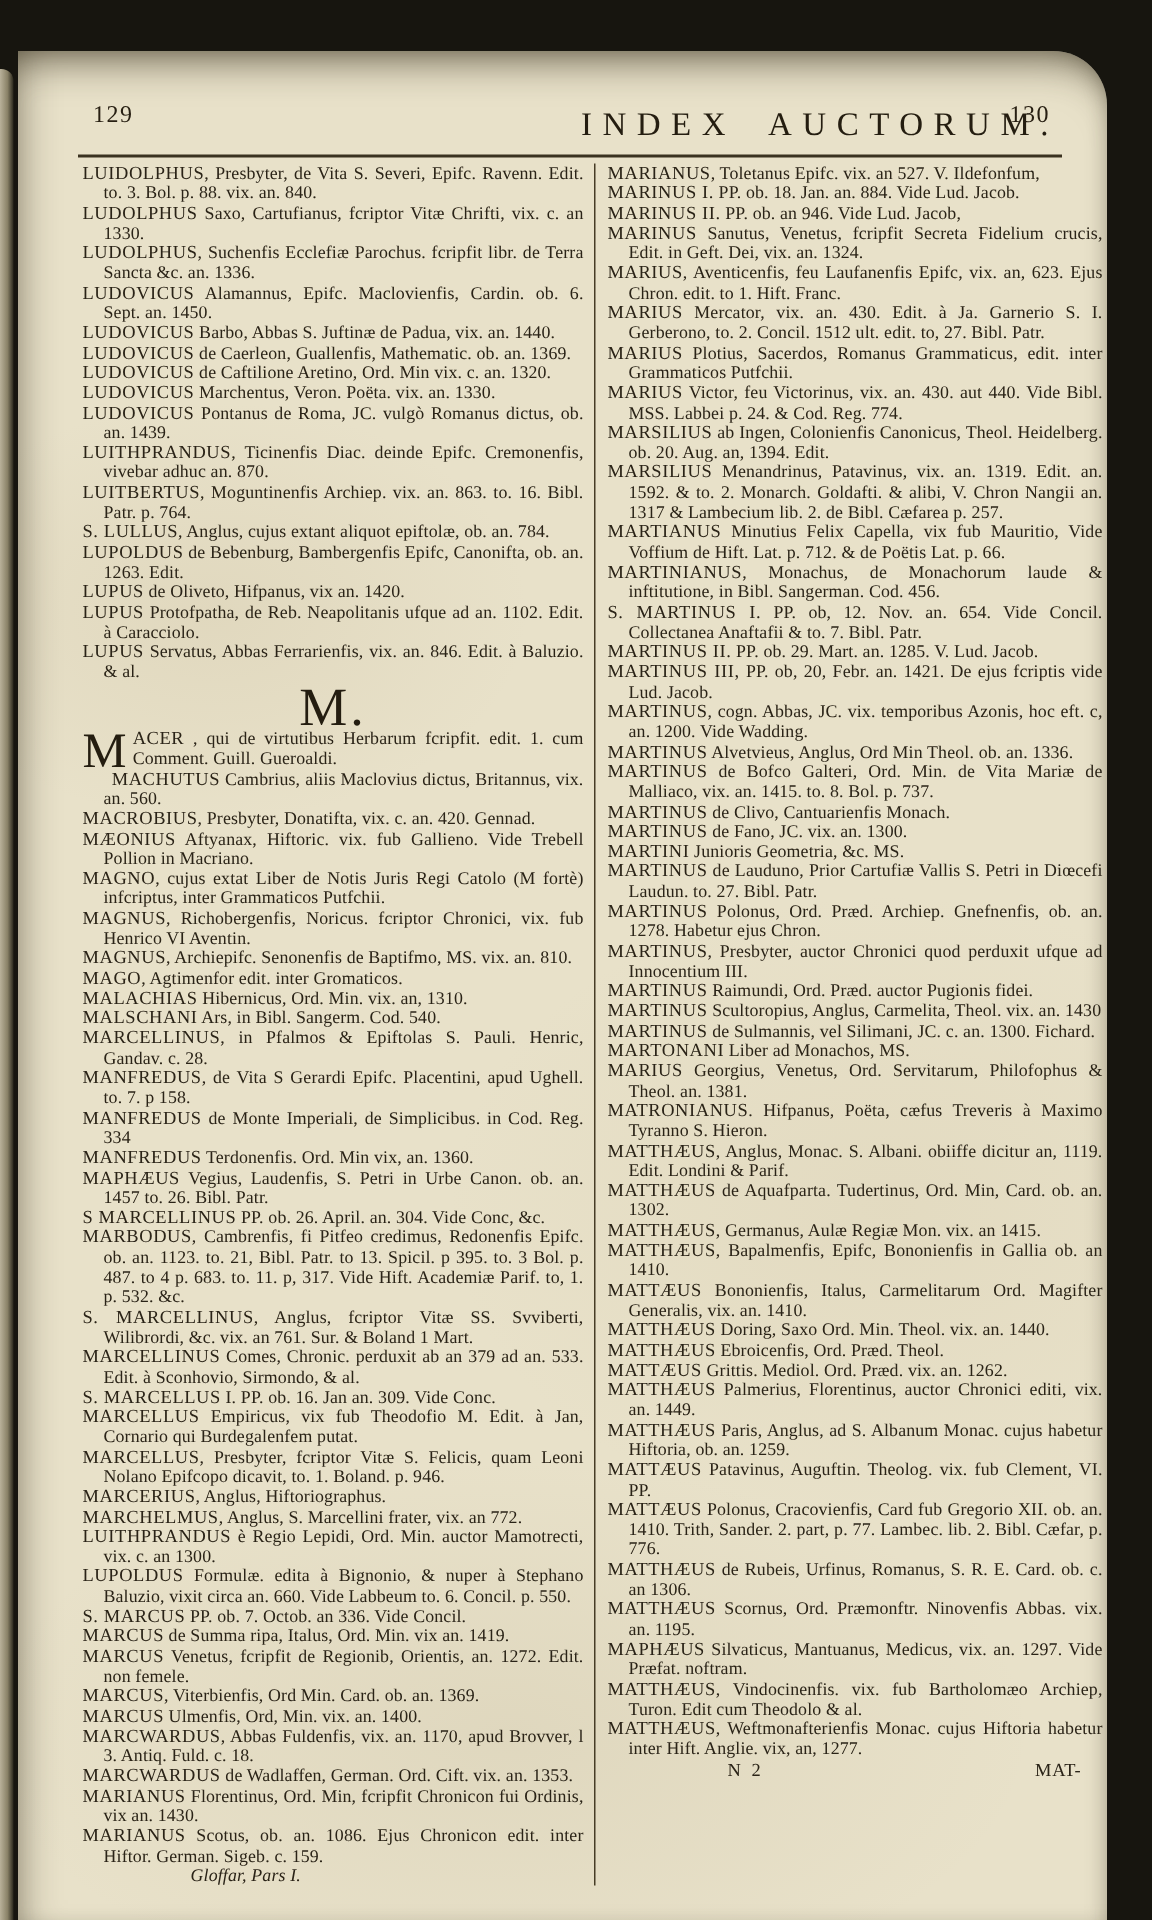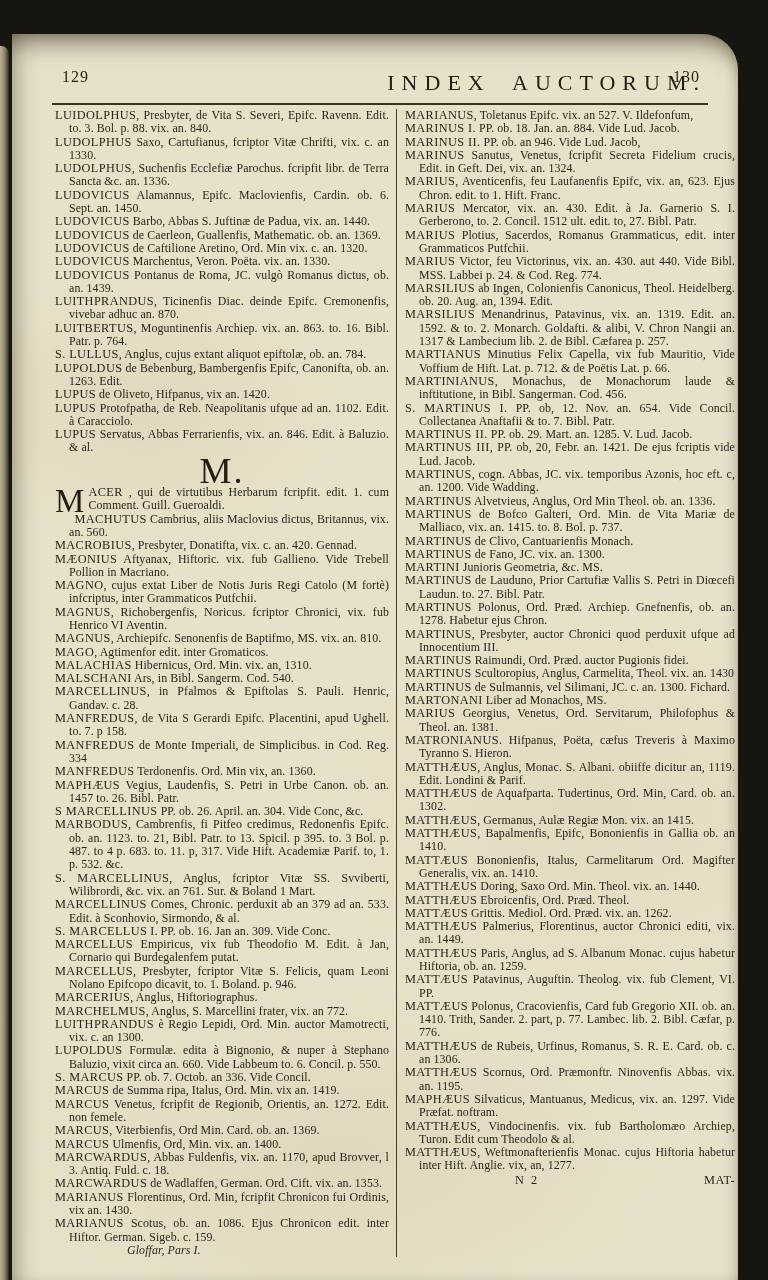--- a/index.html
+++ b/index.html
@@ -72,22 +72,22 @@
   .dropcap-entry{padding-left:0;text-indent:0;}
   .dropcap{
     float:left;font-size:33px;line-height:26px;padding:2px 4px 0 0;color:#241d10;
   }
   .colnote{
     font-style:italic;padding-left:72px;text-indent:0;
   }
   .sig-row{
     display:flex;padding-top:1px;font-size:12.3px;
   }
-  .sig{margin-left:110px;letter-spacing:2px;}
-  .catch{margin-left:auto;letter-spacing:.5px;}
+  .sig{margin-left:80px;letter-spacing:2px;}
+  .catch{margin-left:auto;margin-right:14px;letter-spacing:.5px;}
 </style>
 </head>
 <body>
 
 <div class="page-edge-sliver"></div>
 
 <div class="page">
 
   <div class="header">
     <span class="folio left">129</span>

